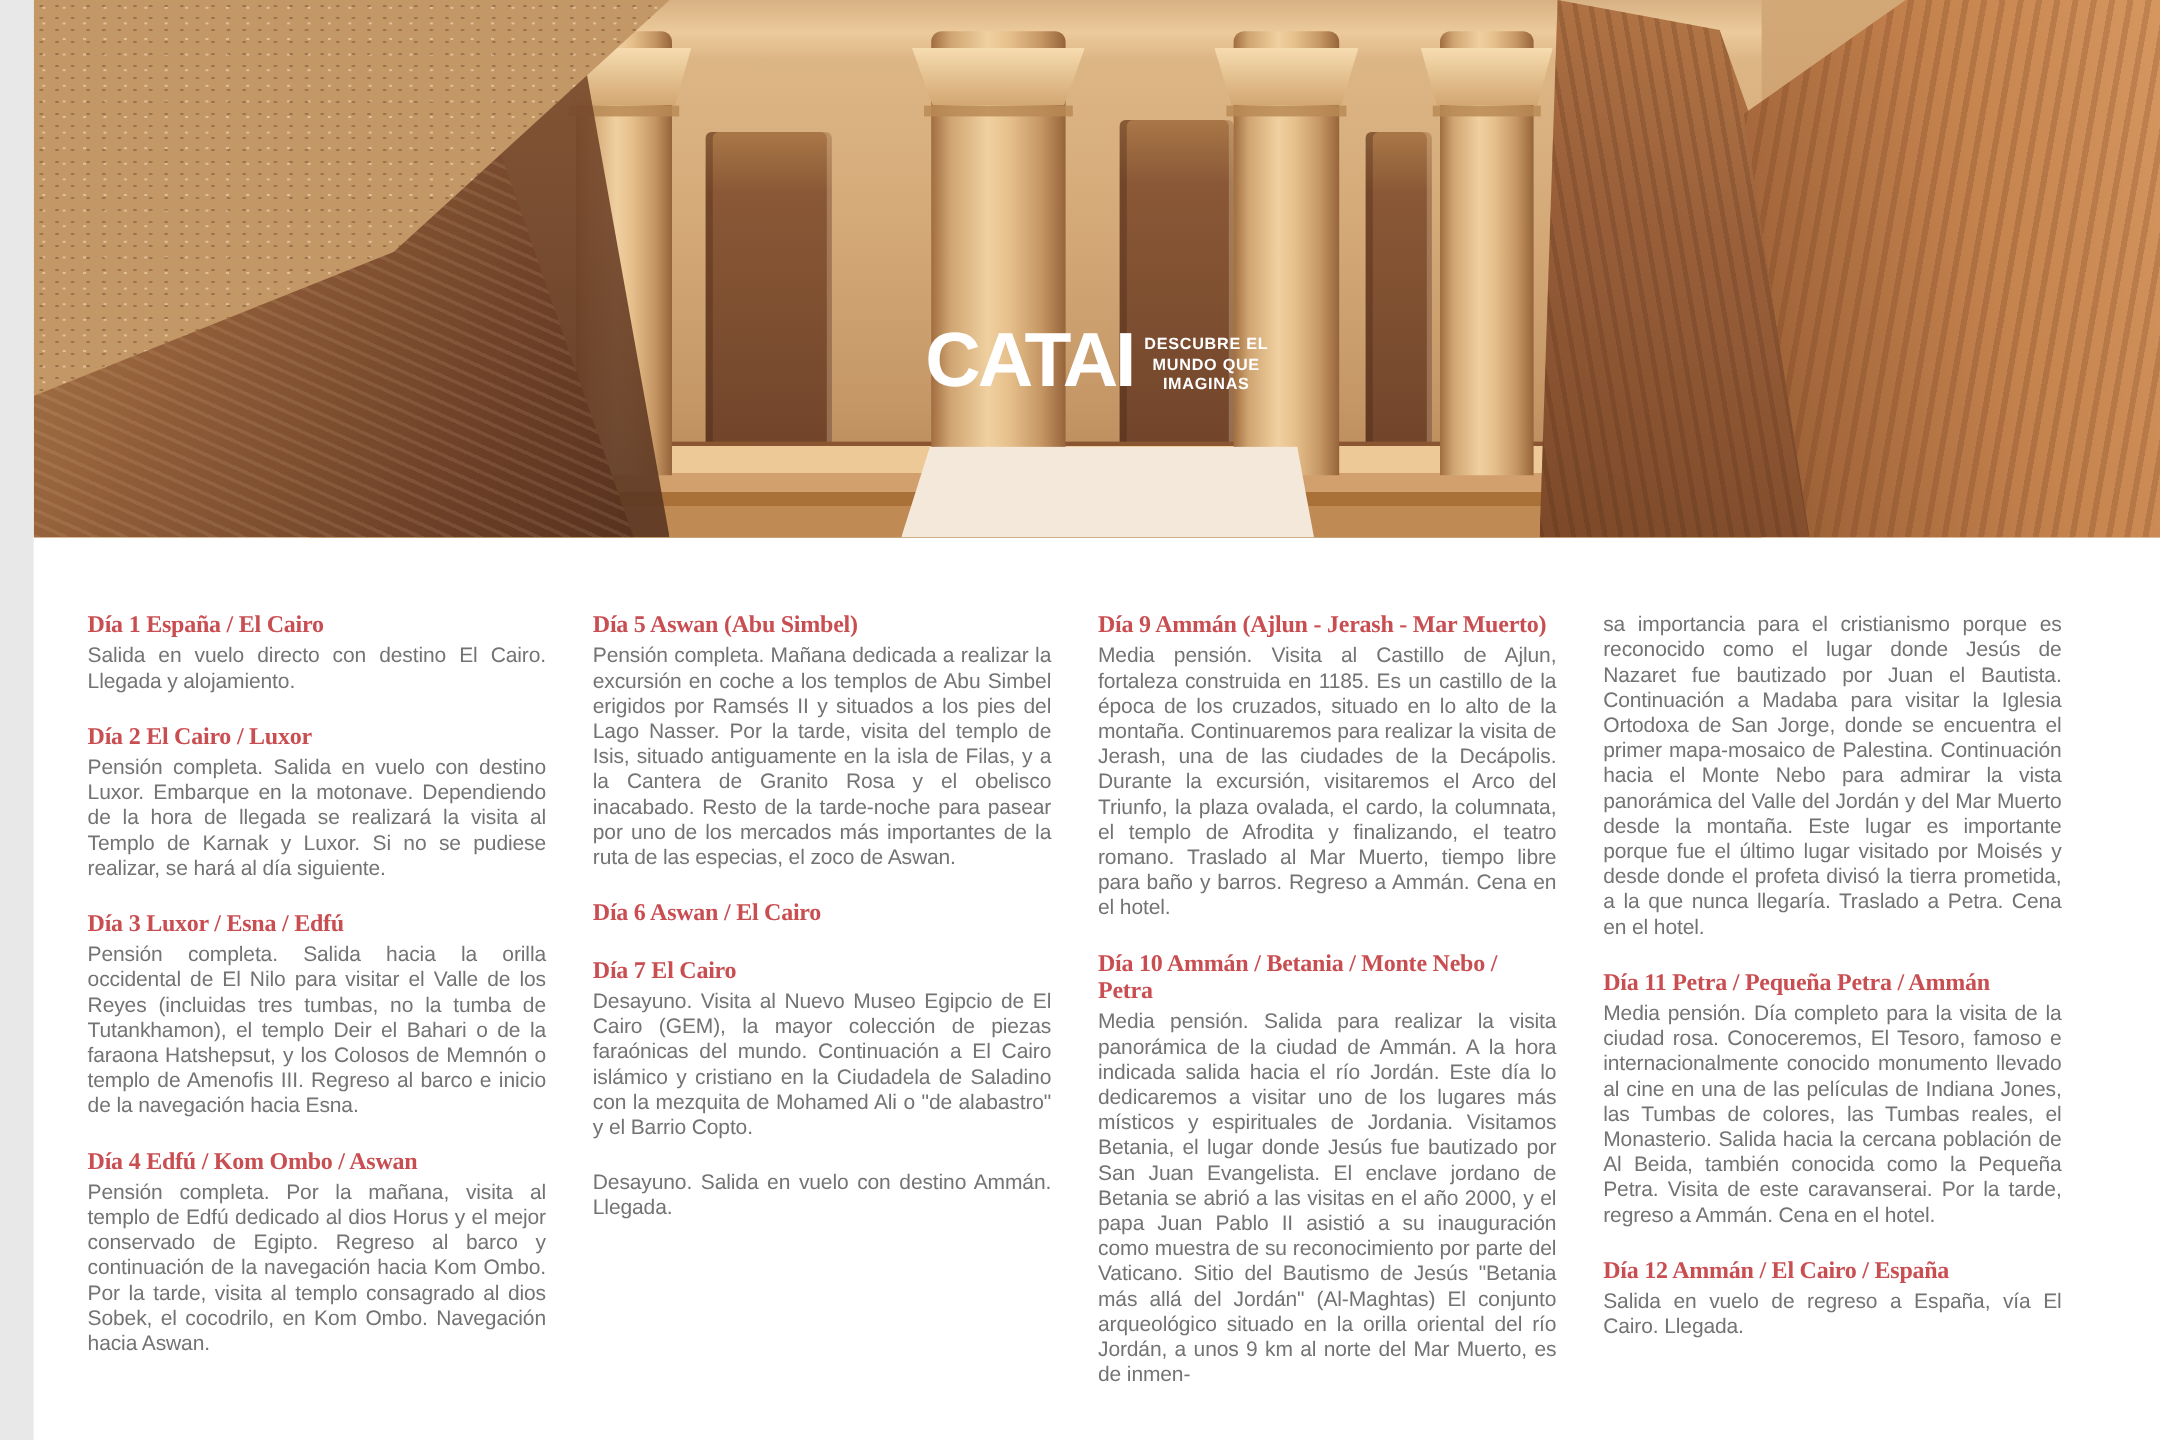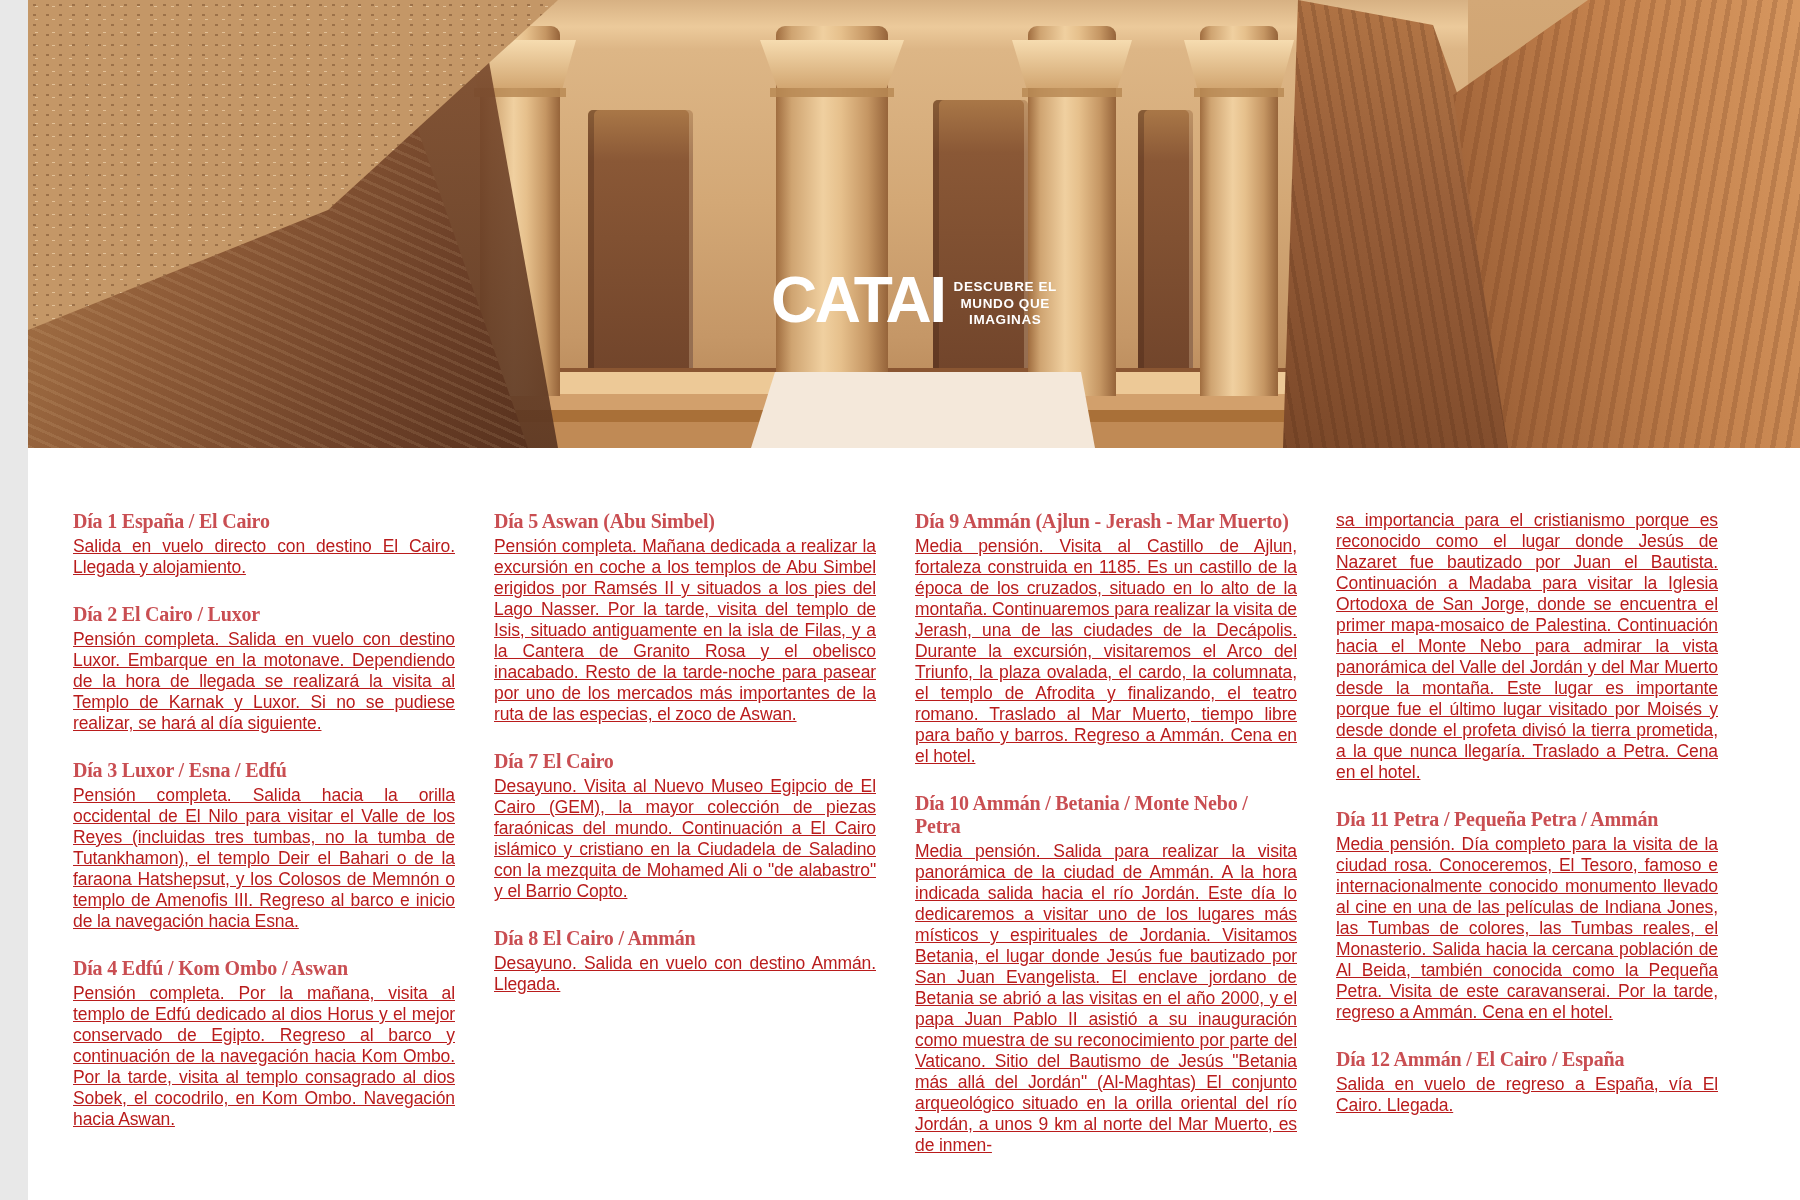--- a/index.html
+++ b/index.html
@@ -72,22 +72,22 @@
     background:#f4e8da;}
 
   
   .content{position:absolute;left:0;top:448px;width:1800px;
     padding:62px 74px 0 45px;box-sizing:border-box;
     display:flex;gap:39px;}
   .col{width:382px;flex:0 0 382px;}
   .day{margin:0 0 25px 0;}
   .day-title{margin:0 0 3px 0;color:#c94e52;
     font:700 20px/23px "Liberation Serif",serif;letter-spacing:-0.2px;}
-  .day-body{margin:0;color:#b91c1c;text-align:justify;
-    font:400 17.5px/21px "Liberation Sans",sans-serif;letter-spacing:-0.1px;text-decoration:underline;}
+  .day-body{margin:0;color:#737373;text-align:justify;
+    font:400 17.5px/21px "Liberation Sans",sans-serif;letter-spacing:-0.1px;}
 </style>
 </head>
 <body>
 
 <div class="page">
 
   <div class="hero">
     <div class="facade"></div>
     <div class="niche n1"></div>
     <div class="niche n2"></div>
@@ -134,27 +134,27 @@
           <h3 class="day-title">Día 4 Edfú / Kom Ombo / Aswan</h3>
           <p class="day-body">Pensión completa. Por la mañana, visita al templo de Edfú dedicado al dios Horus y el mejor conservado de Egipto. Regreso al barco y continuación de la navegación hacia Kom Ombo. Por la tarde, visita al templo consagrado al dios Sobek, el cocodrilo, en Kom Ombo. Navegación hacia Aswan.</p>
         </div>
       </div>
       <div class="col">
         <div class="day">
           <h3 class="day-title">Día 5 Aswan (Abu Simbel)</h3>
           <p class="day-body">Pensión completa. Mañana dedicada a realizar la excursión en coche a los templos de Abu Simbel erigidos por Ramsés II y situados a los pies del Lago Nasser. Por la tarde, visita del templo de Isis, situado antiguamente en la isla de Filas, y a la Cantera de Granito Rosa y el obelisco inacabado. Resto de la tarde-noche para pasear por uno de los mercados más importantes de la ruta de las especias, el zoco de Aswan.</p>
         </div>
         <div class="day">
+          <h3 class="day-title">Día 6 Aswan / El Cairo</h3>
         </div>
         <div class="day">
           <h3 class="day-title">Día 7 El Cairo</h3>
           <p class="day-body">Desayuno. Visita al Nuevo Museo Egipcio de El Cairo (GEM), la mayor colección de piezas faraónicas del mundo. Continuación a El Cairo islámico y cristiano en la Ciudadela de Saladino con la mezquita de Mohamed Ali o "de alabastro" y el Barrio Copto.</p>
         </div>
         <div class="day">
-          <h3 class="day-title">Día 8 El Cairo / Ammán</h3>
           <p class="day-body">Desayuno. Salida en vuelo con destino Ammán. Llegada.</p>
         </div>
       </div>
       <div class="col">
         <div class="day">
           <h3 class="day-title">Día 9 Ammán (Ajlun - Jerash - Mar Muerto)</h3>
           <p class="day-body">Media pensión. Visita al Castillo de Ajlun, fortaleza construida en 1185. Es un castillo de la época de los cruzados, situado en lo alto de la montaña. Continuaremos para realizar la visita de Jerash, una de las ciudades de la Decápolis. Durante la excursión, visitaremos el Arco del Triunfo, la plaza ovalada, el cardo, la columnata, el templo de Afrodita y finalizando, el teatro romano. Traslado al Mar Muerto, tiempo libre para baño y barros. Regreso a Ammán. Cena en el hotel.</p>
         </div>
         <div class="day">
           <h3 class="day-title">Día 10 Ammán / Betania / Monte Nebo / Petra</h3>

